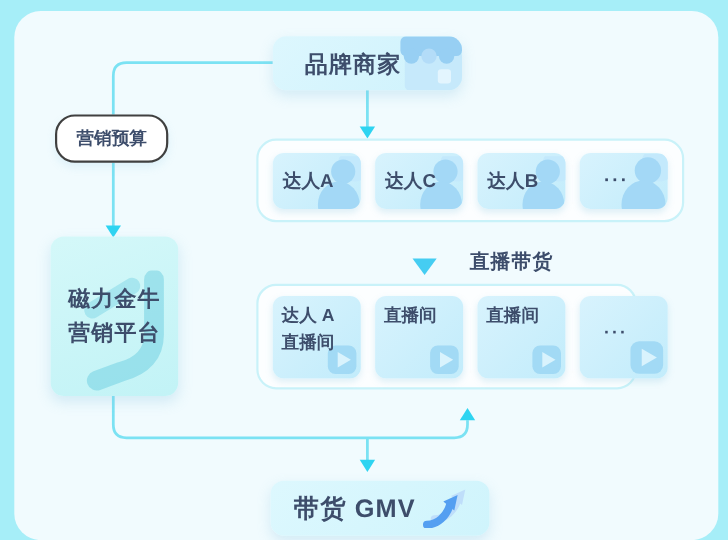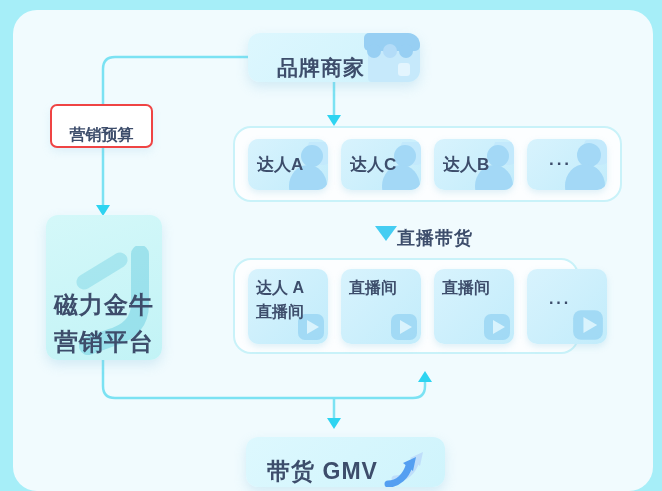--- a/index.html
+++ b/index.html
@@ -9,43 +9,43 @@
     font-family:"Liberation Sans", sans-serif;
     color:#3d4d6b;
   }
   .panel{
     position:absolute;left:13px;top:10px;width:640px;height:481px;
     background:#f1fbfe;border-radius:24px;
   }
   .connectors{position:absolute;left:0;top:0;pointer-events:none;}
 
   .node{
-    position:absolute;display:flex;align-items:flex-end;justify-content:center;
+    position:absolute;display:flex;align-items:center;justify-content:center;
     border-radius:12px;overflow:hidden;
     box-shadow:0 5px 12px rgba(140,200,225,0.30);
     font-weight:700;
   }
   .node-brand{
     left:248px;top:33px;width:172px;height:49px;
     background:linear-gradient(135deg,#ddf7fe 0%,#cef2fc 100%);
     font-size:21px;letter-spacing:1px;
   }
   .node-brand .label{position:relative;z-index:2;padding-right:26px;}
   .store-icon{position:absolute;right:0;top:0;z-index:1;}
 
   .node-budget{
     left:50px;top:104px;width:103px;height:44px;
-    background:#ffffff;border:2px solid #ef4444;border-radius:7px;
+    background:#ffffff;border:2px solid #404040;border-radius:18px;
     font-size:16px;font-weight:600;box-sizing:border-box;
     box-shadow:0 4px 8px rgba(140,200,225,0.18);
   }
   .node-platform{
     left:46px;top:215px;width:116px;height:145px;
     background:linear-gradient(160deg,#d4f8f9 0%,#c2f3f6 100%);
-    font-size:24px;line-height:1.55;text-align:center;letter-spacing:1px;
+    font-size:20px;line-height:1.55;text-align:center;letter-spacing:1px;
   }
   .node-platform .platform-text{position:relative;z-index:2;}
   .platform-watermark{position:absolute;right:-10px;bottom:-14px;z-index:1;}
 
   .group{
     position:absolute;box-sizing:border-box;
     background:rgba(255,255,255,0.75);
     border:2px solid #c9f2f9;border-radius:18px;
     display:flex;align-items:center;gap:13px;padding:0 13px;
   }
@@ -63,21 +63,21 @@
   .card-talent .label{position:relative;z-index:2;padding-left:9px;font-size:17px;}
   .card-talent.card-ellipsis .label{padding-left:22px;letter-spacing:2px;}
   .person-icon{position:absolute;right:-4px;bottom:-6px;z-index:1;}
 
   .card-room{height:75px;}
   .card-room .lines{position:relative;z-index:2;padding:7px 0 0 8px;font-size:16px;line-height:1.55;}
   .card-room.card-ellipsis .lines{padding-top:22px;padding-left:22px;letter-spacing:2px;}
   .play-icon{position:absolute;right:3px;bottom:3px;z-index:1;}
 
   .live-label{
-    position:absolute;left:375px;top:226px;display:flex;align-items:flex-start;gap:0;
+    position:absolute;left:375px;top:226px;display:flex;align-items:flex-end;gap:30px;
   }
   .tri-down{
     width:0;height:0;border-left:11px solid transparent;border-right:11px solid transparent;
     border-top:15px solid #45cdf2;
   }
   .live-label .label{font-size:18px;font-weight:700;letter-spacing:1px;}
 
   .node-gmv{
     left:246px;top:437px;width:199px;height:50px;
     background:linear-gradient(135deg,#ddf8fe 0%,#cff4fc 100%);

